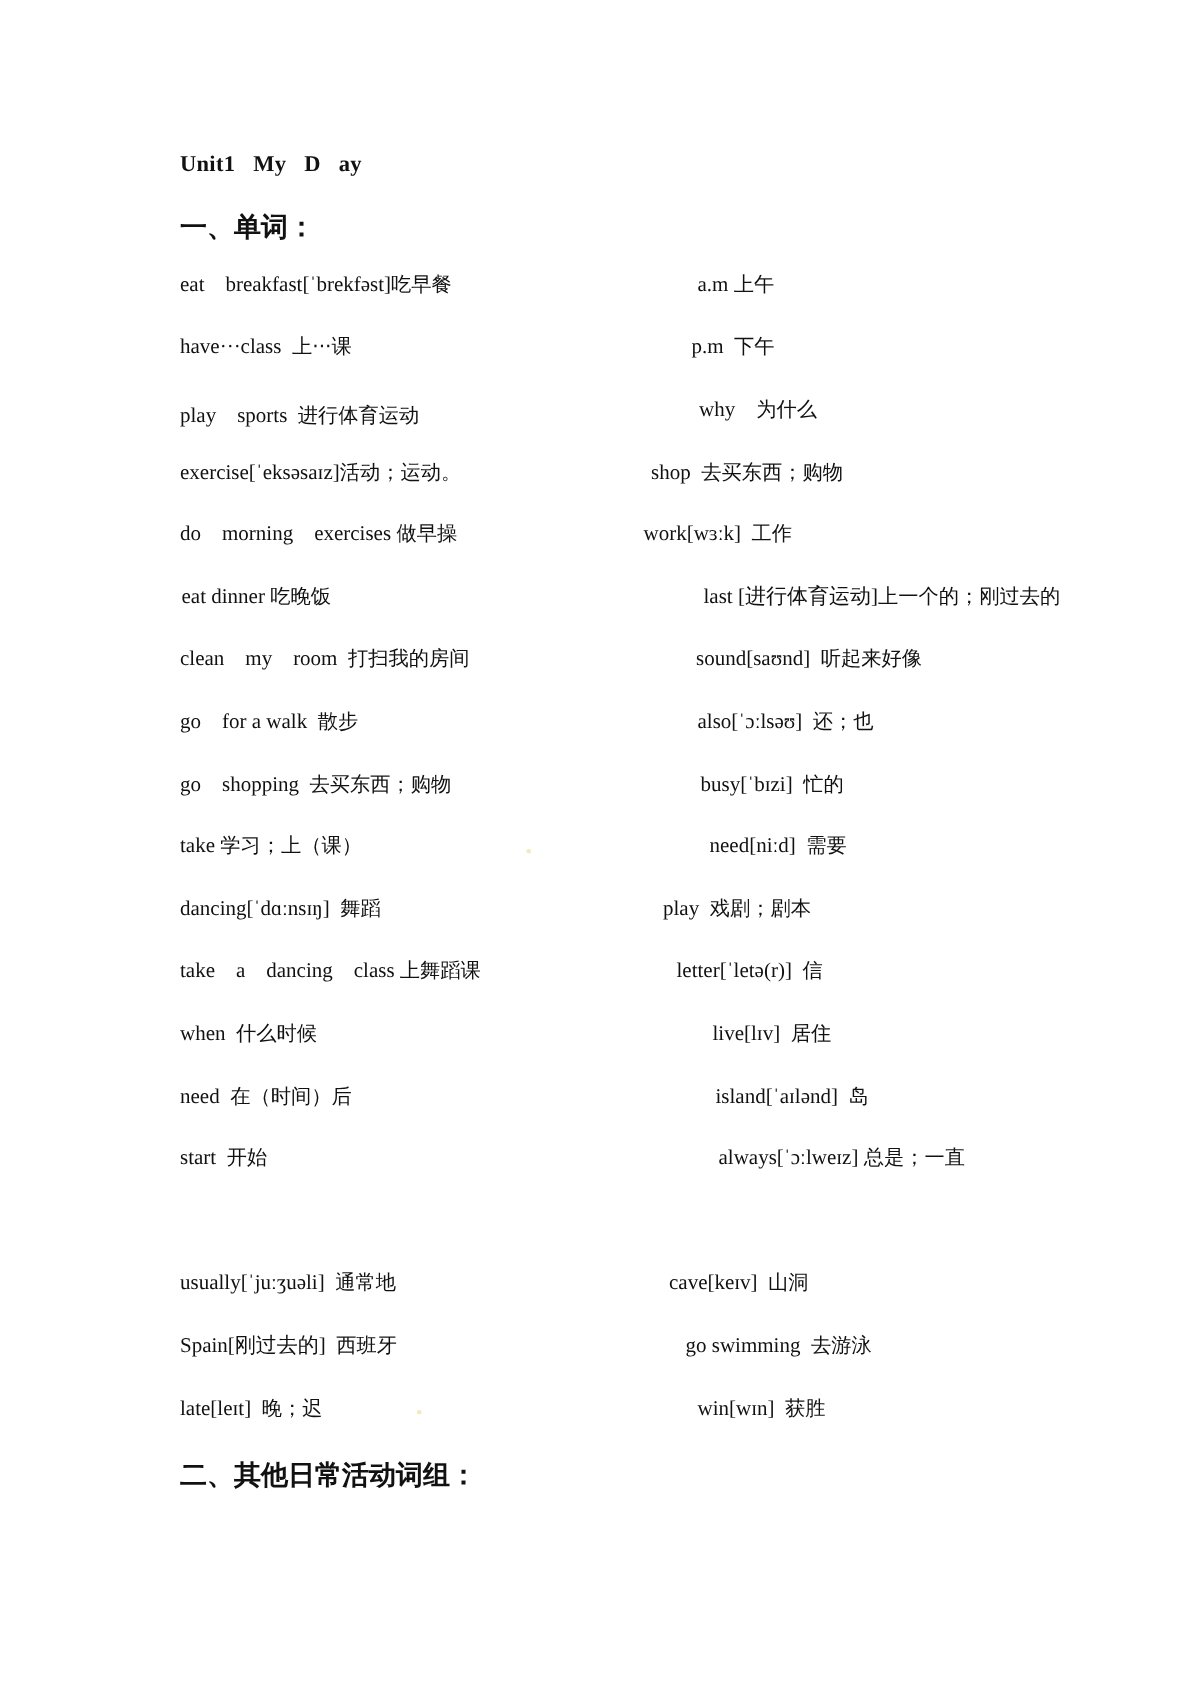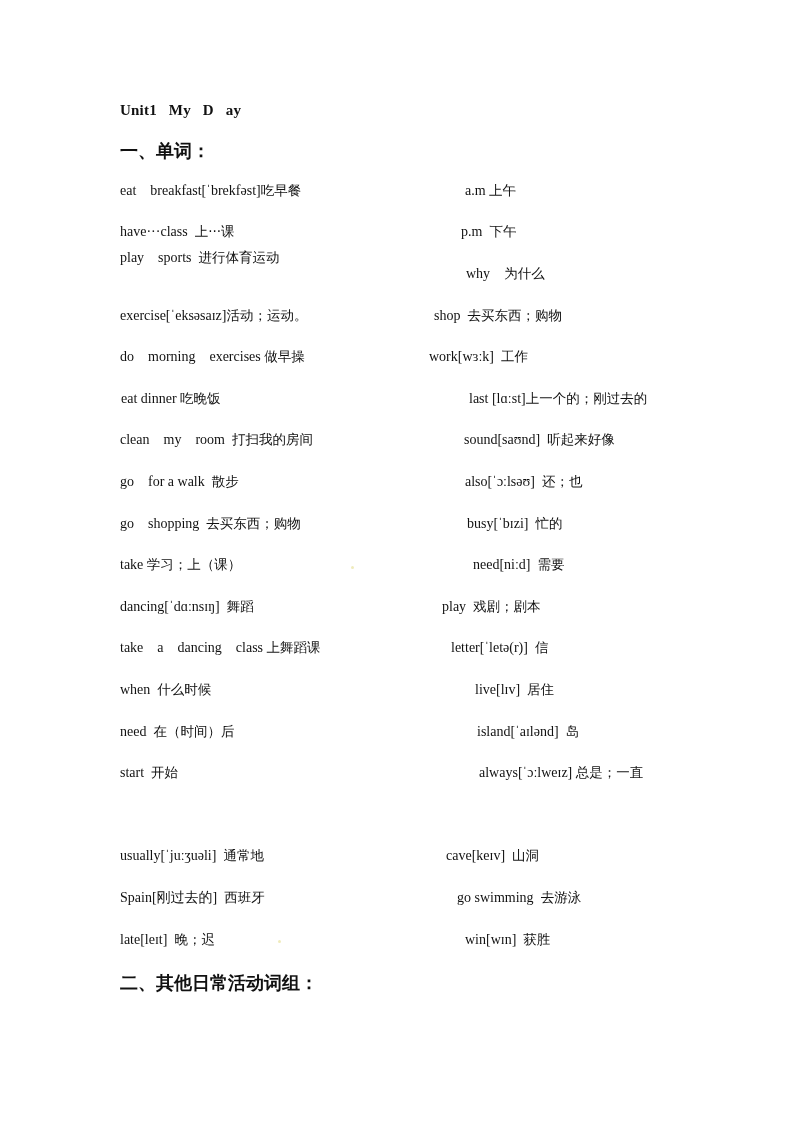--- a/index.html
+++ b/index.html
@@ -16,21 +16,21 @@
 </style>
 </head>
 <body>
 
 <div class="page">
   <div class="title">Unit1    My D ay</div>
   <div class="heading" style="top:139px">一、单词：</div>
 
   <div class="entry" style="left:120px;top:181px"><span>eat    breakfast[ˈbrekfəst]</span><span class="zh">吃早餐</span></div>
   <div class="entry" style="left:120px;top:222px"><span>have···class  </span><span class="zh">上···课</span></div>
-  <div class="entry" style="left:120px;top:248px"><span>play    sports  </span><span class="zh">进行体育运动</span></div>
+  <div class="entry" style="left:120px;top:268px"><span>play    sports  </span><span class="zh">进行体育运动</span></div>
   <div class="entry" style="left:120px;top:306px"><span>exercise[ˈeksəsaɪz]</span><span class="zh">活动；运动。</span></div>
   <div class="entry" style="left:120px;top:347px"><span>do    morning    exercises </span><span class="zh">做早操</span></div>
   <div class="entry" style="left:121px;top:389px"><span>eat dinner </span><span class="zh">吃晚饭</span></div>
   <div class="entry" style="left:120px;top:430px"><span>clean    my    room  </span><span class="zh">打扫我的房间</span></div>
   <div class="entry" style="left:120px;top:472px"><span>go    for a walk  </span><span class="zh">散步</span></div>
   <div class="entry" style="left:120px;top:514px"><span>go    shopping  </span><span class="zh">去买东西；购物</span></div>
   <div class="entry" style="left:120px;top:555px"><span>take </span><span class="zh">学习；上（课）</span></div>
   <div class="entry" style="left:120px;top:597px"><span>dancing[ˈdɑːnsɪŋ]  </span><span class="zh">舞蹈</span></div>
   <div class="entry" style="left:120px;top:638px"><span>take    a    dancing    class </span><span class="zh">上舞蹈课</span></div>
   <div class="entry" style="left:120px;top:680px"><span>when  </span><span class="zh">什么时候</span></div>
@@ -38,21 +38,21 @@
   <div class="entry" style="left:120px;top:763px"><span>start  </span><span class="zh">开始</span></div>
   <div class="entry" style="left:120px;top:846px"><span>usually[ˈjuːʒuəli]  </span><span class="zh">通常地</span></div>
   <div class="entry" style="left:120px;top:888px"><span>Spain[刚过去的]  </span><span class="zh">西班牙</span></div>
   <div class="entry" style="left:120px;top:930px"><span>late[leɪt]  </span><span class="zh">晚；迟</span></div>
 
   <div class="entry" style="left:465px;top:181px"><span>a.m </span><span class="zh">上午</span></div>
   <div class="entry" style="left:461px;top:222px"><span>p.m  </span><span class="zh">下午</span></div>
   <div class="entry" style="left:466px;top:264px"><span>why    </span><span class="zh">为什么</span></div>
   <div class="entry" style="left:434px;top:306px"><span>shop  </span><span class="zh">去买东西；购物</span></div>
   <div class="entry" style="left:429px;top:347px"><span>work[wɜːk]  </span><span class="zh">工作</span></div>
-  <div class="entry" style="left:469px;top:389px"><span>last [lɑːst]</span><span class="zh">上一个的；刚过去的</span></div>
+  <div class="entry" style="left:469px;top:389px"><span>last [进行体育运动]</span><span class="zh">上一个的；刚过去的</span></div>
   <div class="entry" style="left:464px;top:430px"><span>sound[saʊnd]  </span><span class="zh">听起来好像</span></div>
   <div class="entry" style="left:465px;top:472px"><span>also[ˈɔːlsəʊ]  </span><span class="zh">还；也</span></div>
   <div class="entry" style="left:467px;top:514px"><span>busy[ˈbɪzi]  </span><span class="zh">忙的</span></div>
   <div class="entry" style="left:473px;top:555px"><span>need[niːd]  </span><span class="zh">需要</span></div>
   <div class="entry" style="left:442px;top:597px"><span>play  </span><span class="zh">戏剧；剧本</span></div>
   <div class="entry" style="left:451px;top:638px"><span>letter[ˈletə(r)]  </span><span class="zh">信</span></div>
   <div class="entry" style="left:475px;top:680px"><span>live[lɪv]  </span><span class="zh">居住</span></div>
   <div class="entry" style="left:477px;top:722px"><span>island[ˈaɪlənd]  </span><span class="zh">岛</span></div>
   <div class="entry" style="left:479px;top:763px"><span>always[ˈɔːlweɪz] </span><span class="zh">总是；一直</span></div>
   <div class="entry" style="left:446px;top:846px"><span>cave[keɪv]  </span><span class="zh">山洞</span></div>

